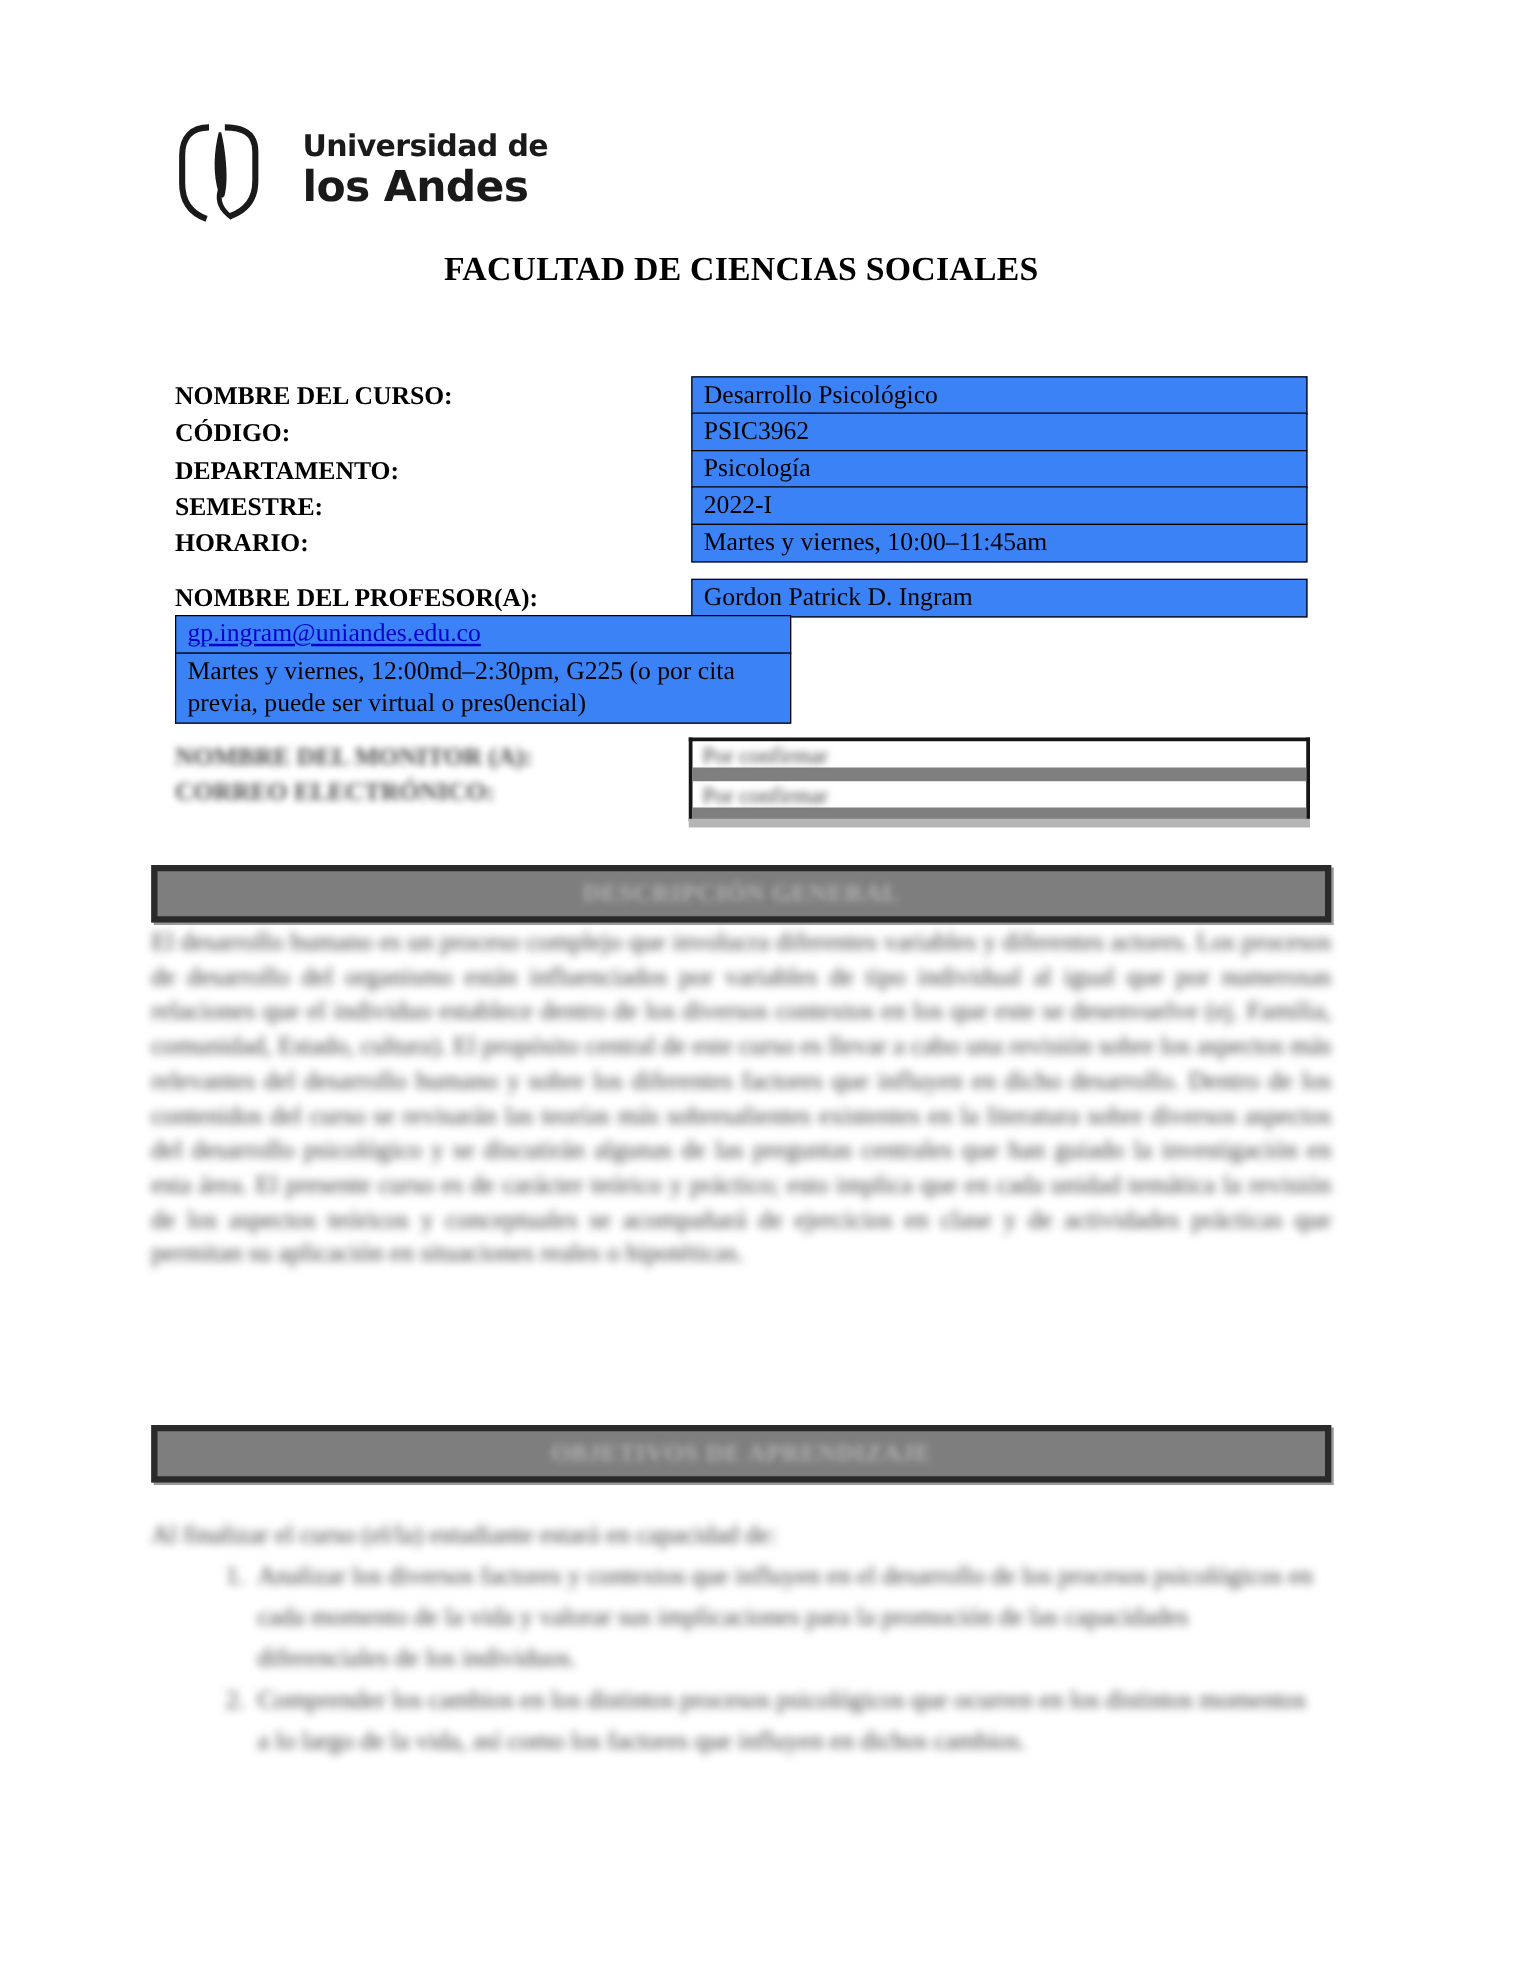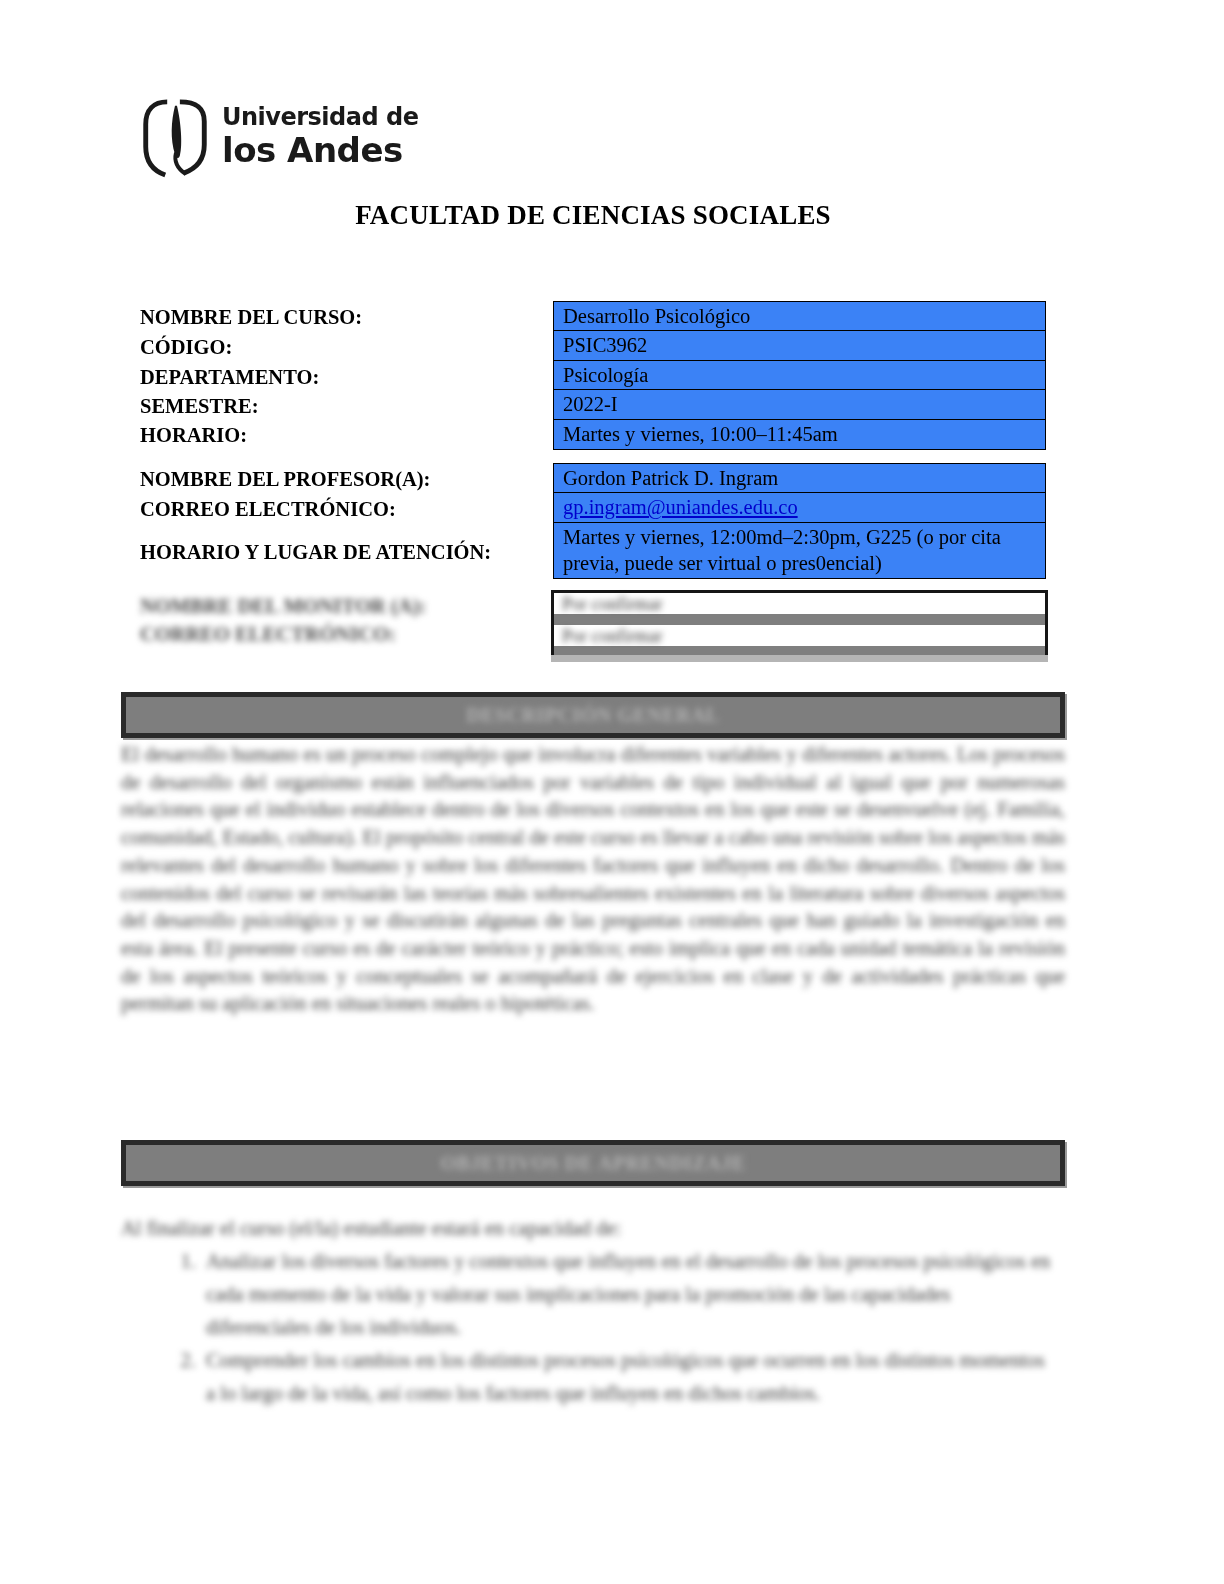--- a/index.html
+++ b/index.html
@@ -17,21 +17,21 @@
     position:relative;
     width:1224px;height:1584px;
     background:#ffffff;
     font-family:"Liberation Serif", serif;
     color:#000;
     overflow:hidden;
   }
   
   .logo{position:absolute;left:140px;top:98px;display:flex;align-items:flex-start;}
   .logo-shield{width:70px;height:80px;flex:0 0 auto;}
-  .wordmark{margin-left:12px;font-family:"DejaVu Sans", sans-serif;color:#1a1a1a;}
+  .wordmark{margin-left:32px;font-family:"DejaVu Sans", sans-serif;color:#1a1a1a;}
   .wordmark-l1{font-size:24px;font-weight:600;line-height:30px;margin-top:4px;letter-spacing:-0.5px;}
   .wordmark-l2{font-size:34px;font-weight:700;line-height:36px;letter-spacing:-0.5px;}
   
   .fac-header{
     position:absolute;left:140px;top:203px;width:906px;
     text-align:center;font-weight:bold;font-size:27px;line-height:25px;
     letter-spacing:0.2px;
   }
   
   .pair-block{position:absolute;left:140px;width:906px;}
@@ -147,27 +147,25 @@
       <div class="pvalue">Martes y viernes, 10:00–11:45am</div>
     </div>
   </div>
 
   <div class="pair-block prof-block">
     <div class="pair-row">
       <div class="plabel">NOMBRE DEL PROFESOR(A):</div>
       <div class="pvalue">Gordon Patrick D. Ingram</div>
     </div>
     <div class="pair-row">
-      <div class="plabel">CORREO ELECTRÓNICO:</div>
       <div class="pvalue">
         <a>gp.ingram@uniandes.edu.co</a>
       </div>
     </div>
     <div class="pair-row">
-      <div class="plabel">HORARIO Y LUGAR DE ATENCIÓN:</div>
       <div class="pvalue">Martes y viernes, 12:00md–2:30pm, G225 (o por cita previa, puede ser virtual o pres0encial)</div>
     </div>
   </div>
 
   <div class="monitor-labels">
     <div>NOMBRE DEL MONITOR (A):</div>
     <div>CORREO ELECTRÓNICO:</div>
   </div>
   <div class="monitor-box">
     <div class="monitor-row-text">Por confirmar</div>

